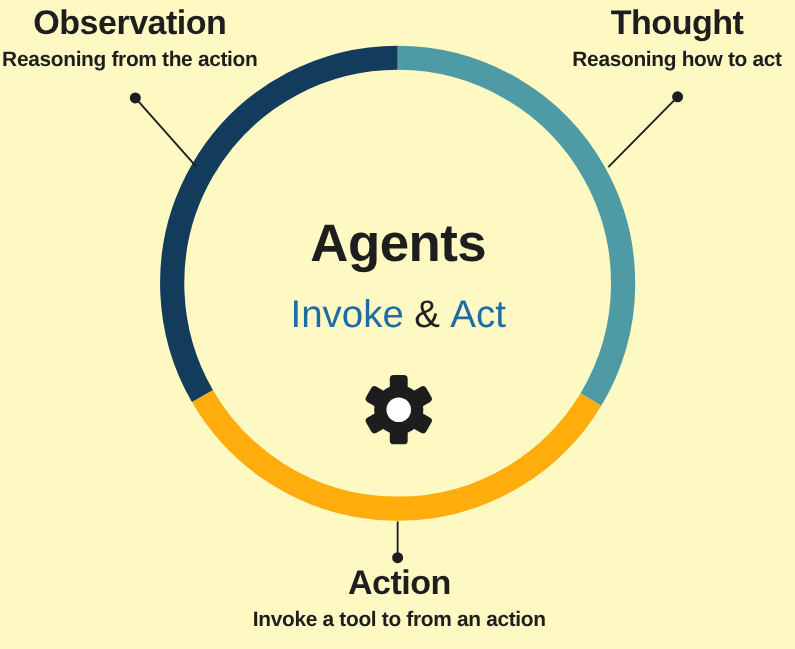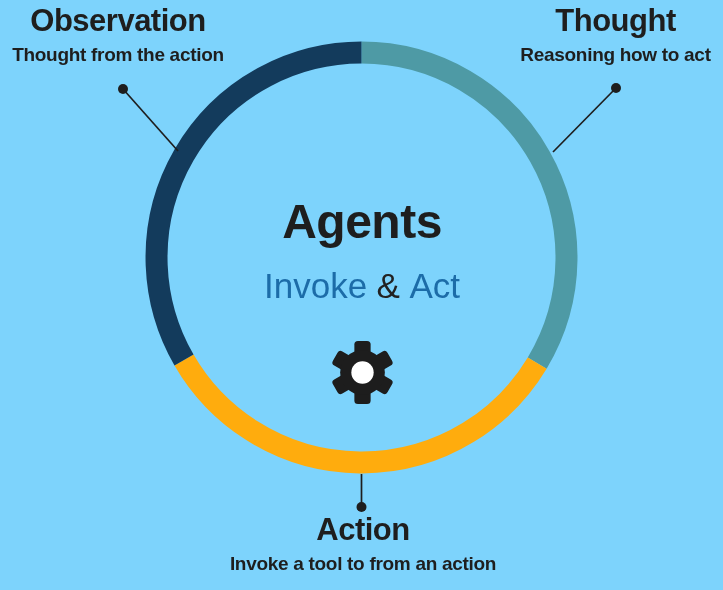--- a/index.html
+++ b/index.html
@@ -1,19 +1,19 @@
 <!DOCTYPE html>
 <html><head>
 <meta charset="utf-8">
 <style>
   html, body { margin: 0; padding: 0; background: #ffffff; }
   .canvas {
     position: relative;
     width: 723px; height: 590px;
-    background: #7dd3fc;
+    background: #fef9c3;
     font-family: "Liberation Sans", sans-serif;
     overflow: hidden;
   }
   .layer { position: absolute; left: 0; top: 0; }
   .ring-arc { fill: none; stroke-width: 22; }
   .leader-line { stroke: #1e1e1e; stroke-width: 1.7; }
   .leader-dot { fill: #1e1e1e; }
 
   .callout { position: absolute; text-align: center; color: #1e1e1e; }
   .callout-title {
@@ -59,21 +59,21 @@
     <line class="leader-line" x1="616" y1="88" x2="553" y2="152"></line>
     <line class="leader-line" x1="361.5" y1="474" x2="361.5" y2="503"></line>
 
     <circle class="leader-dot" cx="123" cy="89" r="5"></circle>
     <circle class="leader-dot" cx="616" cy="88" r="5"></circle>
     <circle class="leader-dot" cx="361.5" cy="507" r="5"></circle>
   </svg>
 
   <div class="callout callout-observation">
     <div class="callout-title">Observation</div>
-    <div class="callout-desc">Thought from the action</div>
+    <div class="callout-desc">Reasoning from the action</div>
   </div>
 
   <div class="callout callout-thought">
     <div class="callout-title">Thought</div>
     <div class="callout-desc">Reasoning how to act</div>
   </div>
 
   <div class="callout callout-action">
     <div class="callout-title">Action</div>
     <div class="callout-desc">Invoke a tool to from an action</div>

